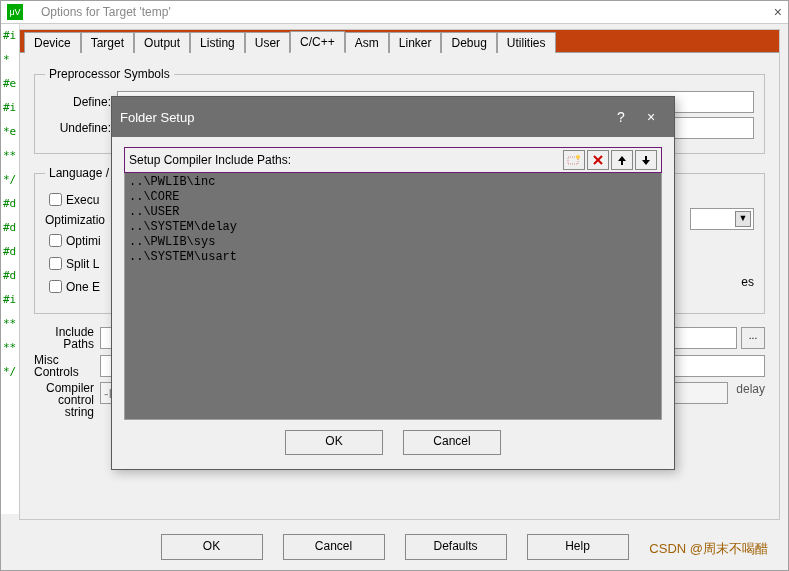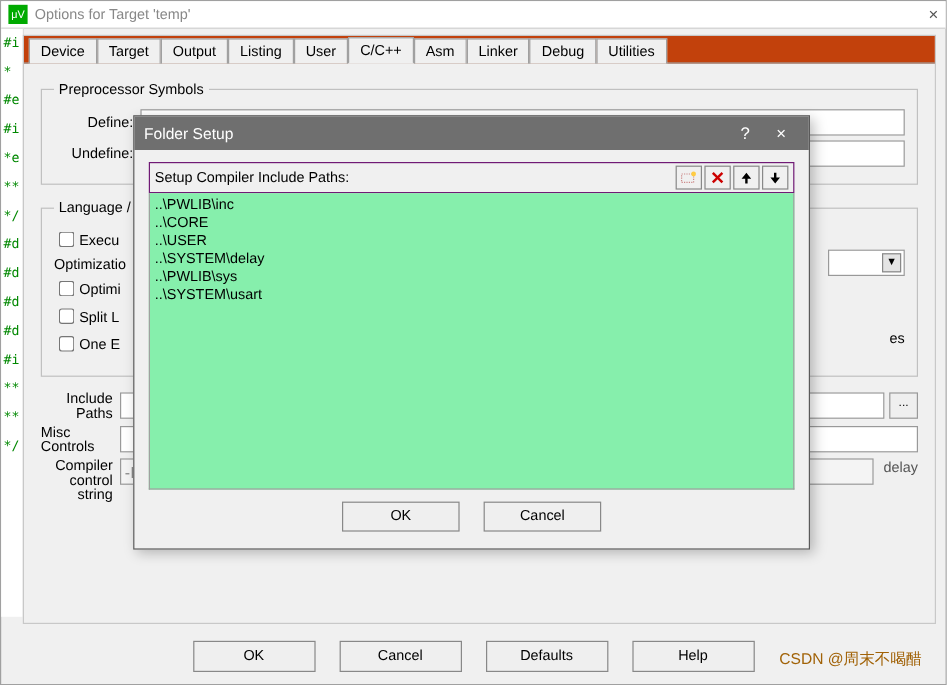--- a/index.html
+++ b/index.html
@@ -23,21 +23,21 @@
     background: #fff;
     display: flex;
     align-items: center;
     padding: 0 6px;
     color: #888;
     border-bottom: 1px solid #ccc;
   }
   .main-titlebar .icon {
     width: 16px; height: 16px;
     background: #0a0;
-    margin-right: 6px;
+    margin-right: 18px;
     display:inline-flex;align-items:center;justify-content:center;color:#fff;font-size:9px;
   }
   .main-titlebar .tclose {
     margin-left:auto;font-size:14px;color:#555;cursor:pointer;
   }
   .code-gutter {
     position: absolute;
     left: 0; top: 23px;
     width: 18px;
     height: 490px;
@@ -166,21 +166,21 @@
   .modal {
     position: absolute;
     left: 110px; top: 95px;
     width: 562px;
     background: #f0f0f0;
     border: 1px solid #5a5a5a;
     box-shadow: 3px 3px 10px rgba(0,0,0,0.25);
     z-index: 100;
   }
   .modal-title {
-    height: 28px;
+    height: 40px;
     background: #6f6f6f;
     color: #fff;
     display: flex;
     align-items: center;
     padding: 0 8px;
     font-size: 13px;
   }
   .modal-title .spacer { flex: 1; }
   .modal-title .tbtn {
     width: 30px; height: 22px;
@@ -204,25 +204,25 @@
     border: 1px solid #888;
     background: #f0f0f0;
     margin-left: 2px;
     display:flex;align-items:center;justify-content:center;
     cursor:pointer;
   }
   .toolbar-btn svg { display:block; }
   .list-box {
     border: 1px solid #a0a0a0;
     border-top: none;
-    background: #86efac;
+    background: #737373;
     height: 242px;
     padding: 2px 4px;
     overflow: auto;
-    font-family: Liberation Sans, sans-serif;
+    font-family: Liberation Mono, monospace;
   }
   .list-box div {
     line-height: 15px;
     cursor:pointer;
   }
   .modal-buttons {
     display: flex;
     justify-content: center;
     gap: 20px;
     padding: 10px 0 2px 0;

